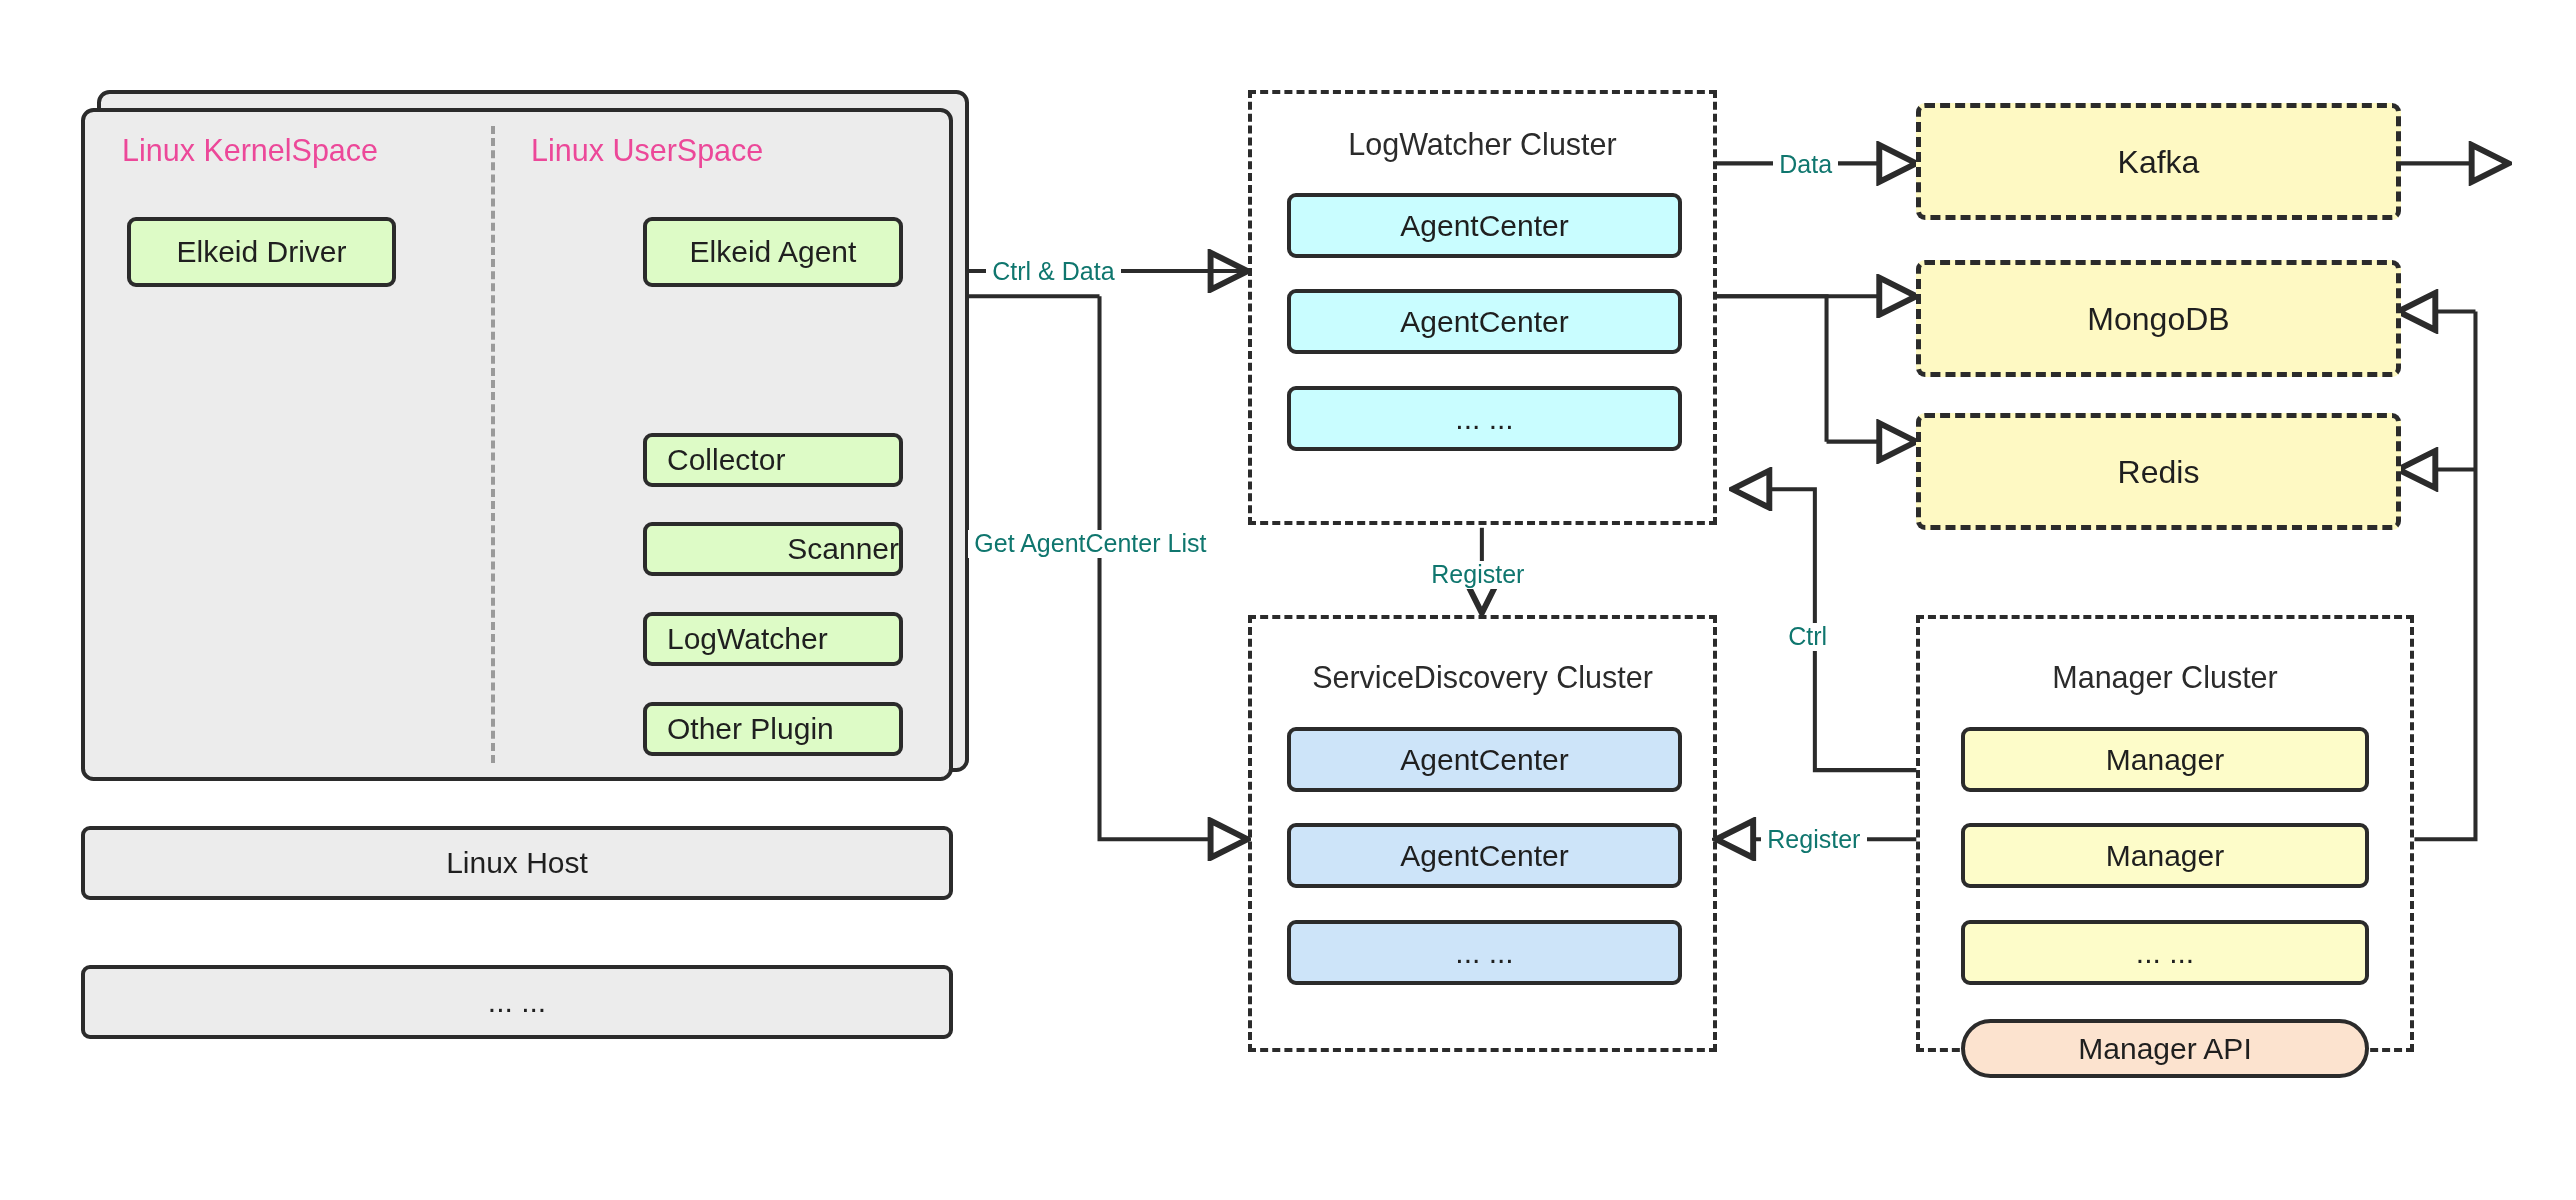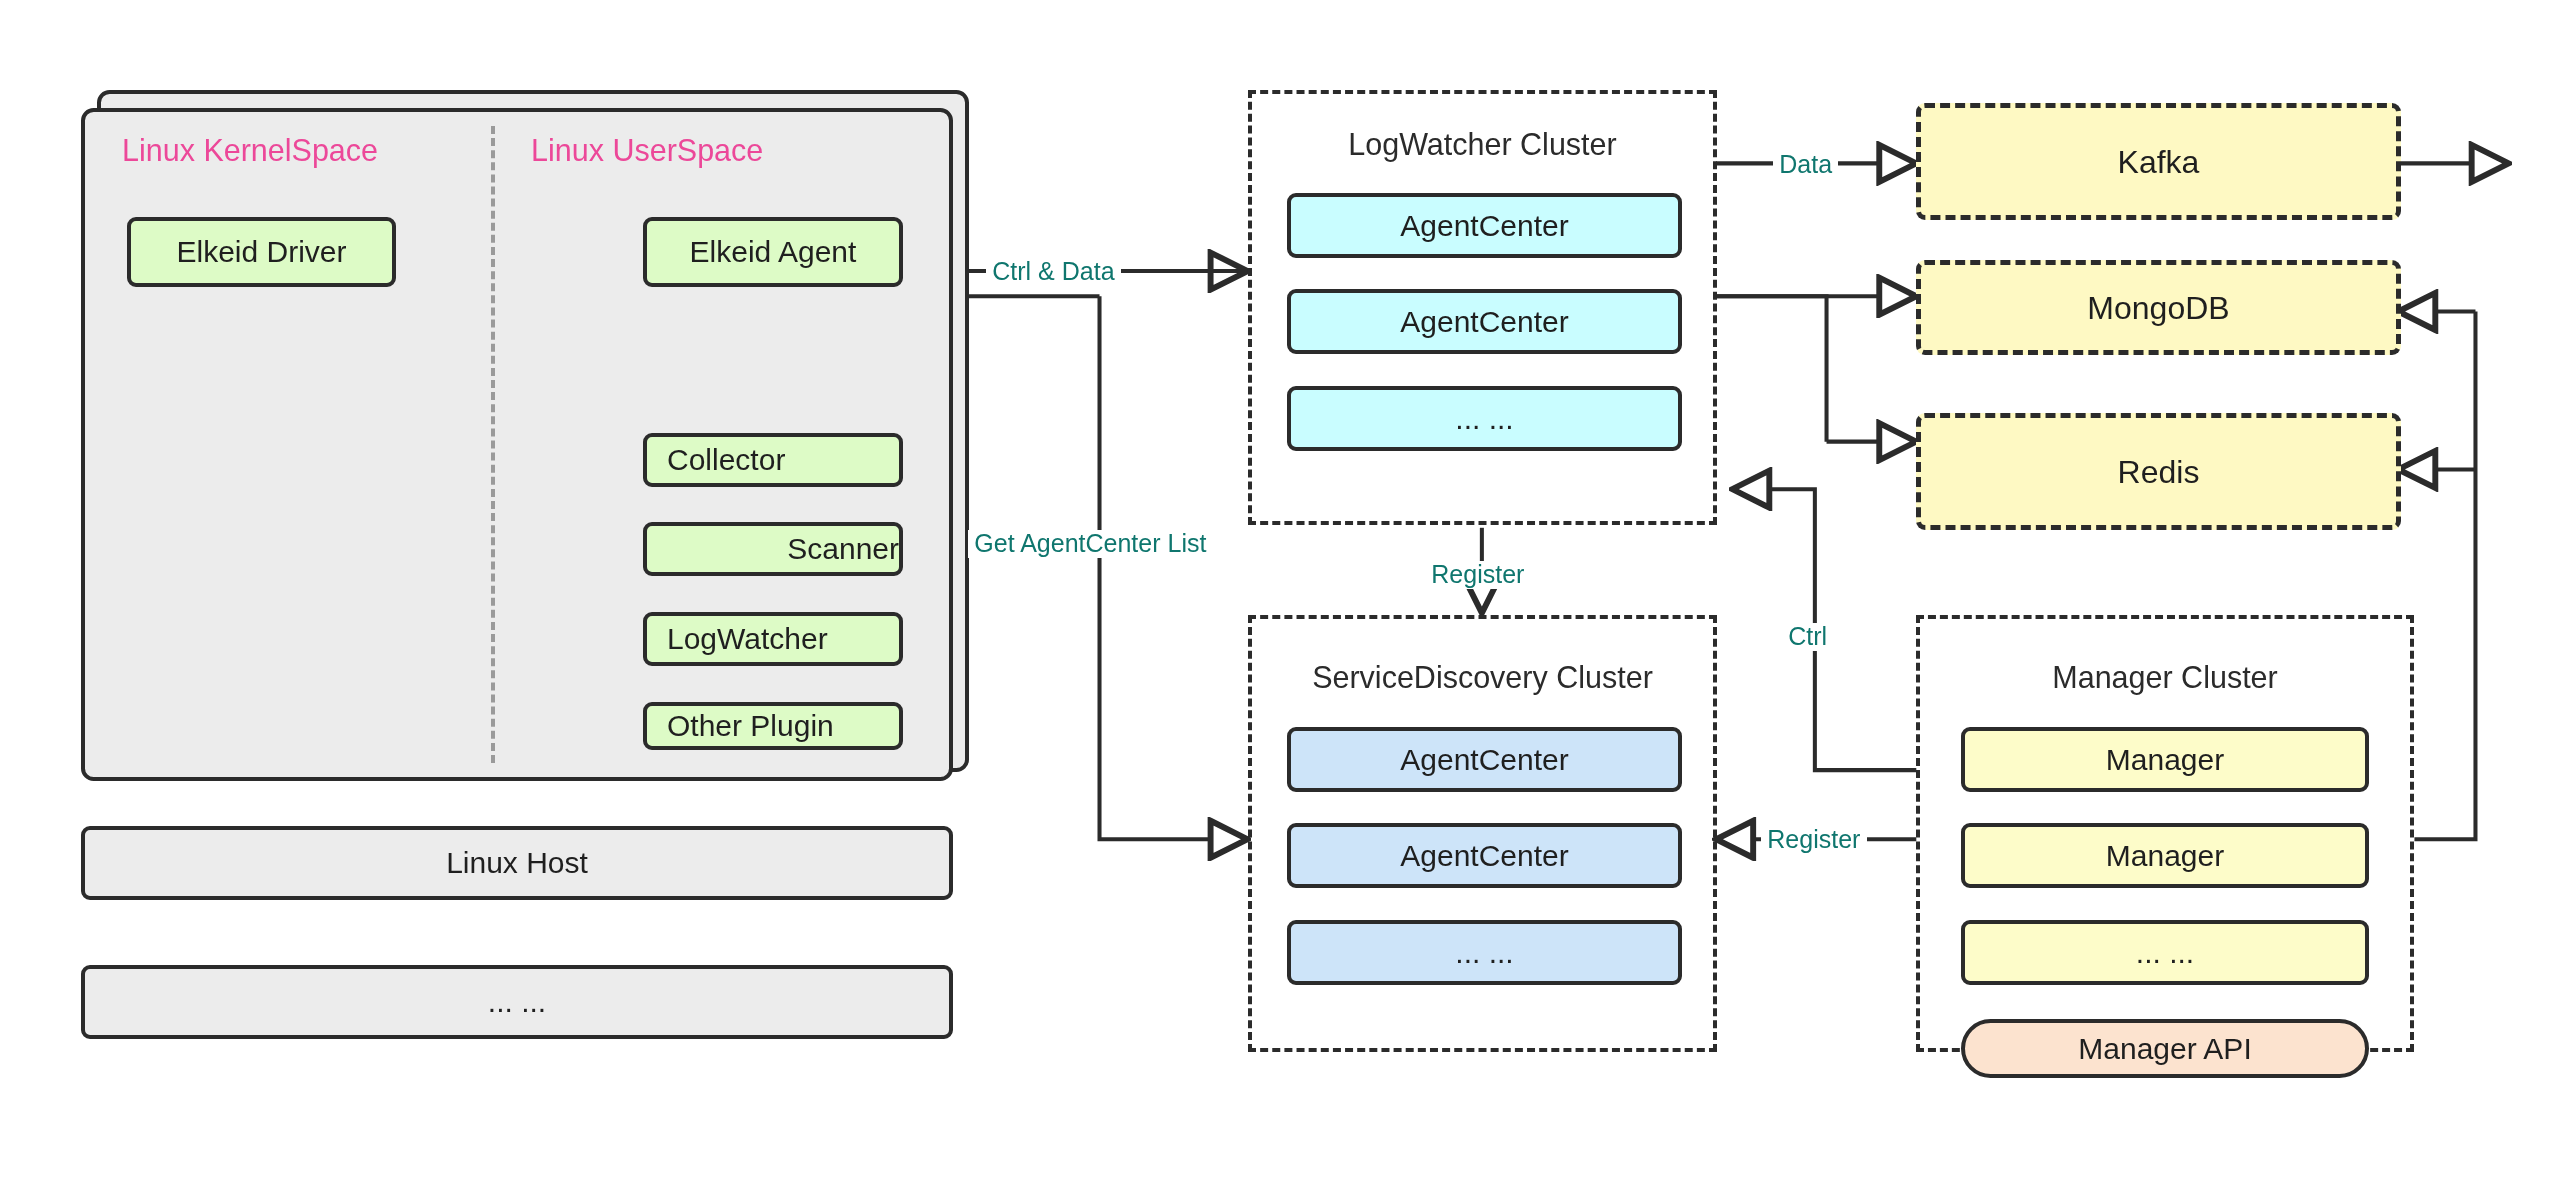--- a/index.html
+++ b/index.html
@@ -110,21 +110,21 @@
   </div>
   <div class="node box green boxtext" style="left:643px;top:433px;width:260px;height:54px;justify-content:flex-start;padding-left:20px;">
     <span>Collector</span>
   </div>
   <div class="node box green boxtext" style="left:643px;top:522px;width:260px;height:54px;justify-content:flex-end;padding-left:20px;">
     <span>Scanner</span>
   </div>
   <div class="node box green boxtext" style="left:643px;top:612px;width:260px;height:54px;justify-content:flex-start;padding-left:20px;">
     <span>LogWatcher</span>
   </div>
-  <div class="node box green boxtext" style="left:643px;top:702px;width:260px;height:48px;justify-content:flex-start;padding-left:20px;">
+  <div class="node box green boxtext" style="left:643px;top:702px;width:260px;height:54px;justify-content:flex-start;padding-left:20px;">
     <span>Other Plugin</span>
   </div>
 
   <div class="node box grey boxtext" style="left:81px;top:826px;width:872px;height:74px;">
     <span>Linux Host</span>
   </div>
   <div class="node box grey boxtext" style="left:81px;top:965px;width:872px;height:74px;">
     <span>... ...</span>
   </div>
 
@@ -166,21 +166,21 @@
   <div class="node box yellow boxtext" style="left:1961px;top:920px;width:408px;height:65px;">
     <span>... ...</span>
   </div>
   <div class="node pill peach boxtext" style="left:1961px;top:1019px;width:408px;height:59px;background:#fce3cf;">
     <span>Manager API</span>
   </div>
 
   <div class="node dashbox purple boxtext bigtext" style="left:1916px;top:103px;width:485px;height:117px;">
     <span>Kafka</span>
   </div>
-  <div class="node dashbox purple boxtext bigtext" style="left:1916px;top:260px;width:485px;height:95px;">
+  <div class="node dashbox purple boxtext bigtext" style="left:1916px;top:260px;width:485px;height:117px;">
     <span>MongoDB</span>
   </div>
   <div class="node dashbox purple boxtext bigtext" style="left:1916px;top:413px;width:485px;height:117px;">
     <span>Redis</span>
   </div>
 
   <div class="edgelabel" style="left:986px;top:258px;">Ctrl &amp; Data</div>
 
   <div class="edgelabel" style="left:968px;top:530px;">Get AgentCenter List</div>
 

